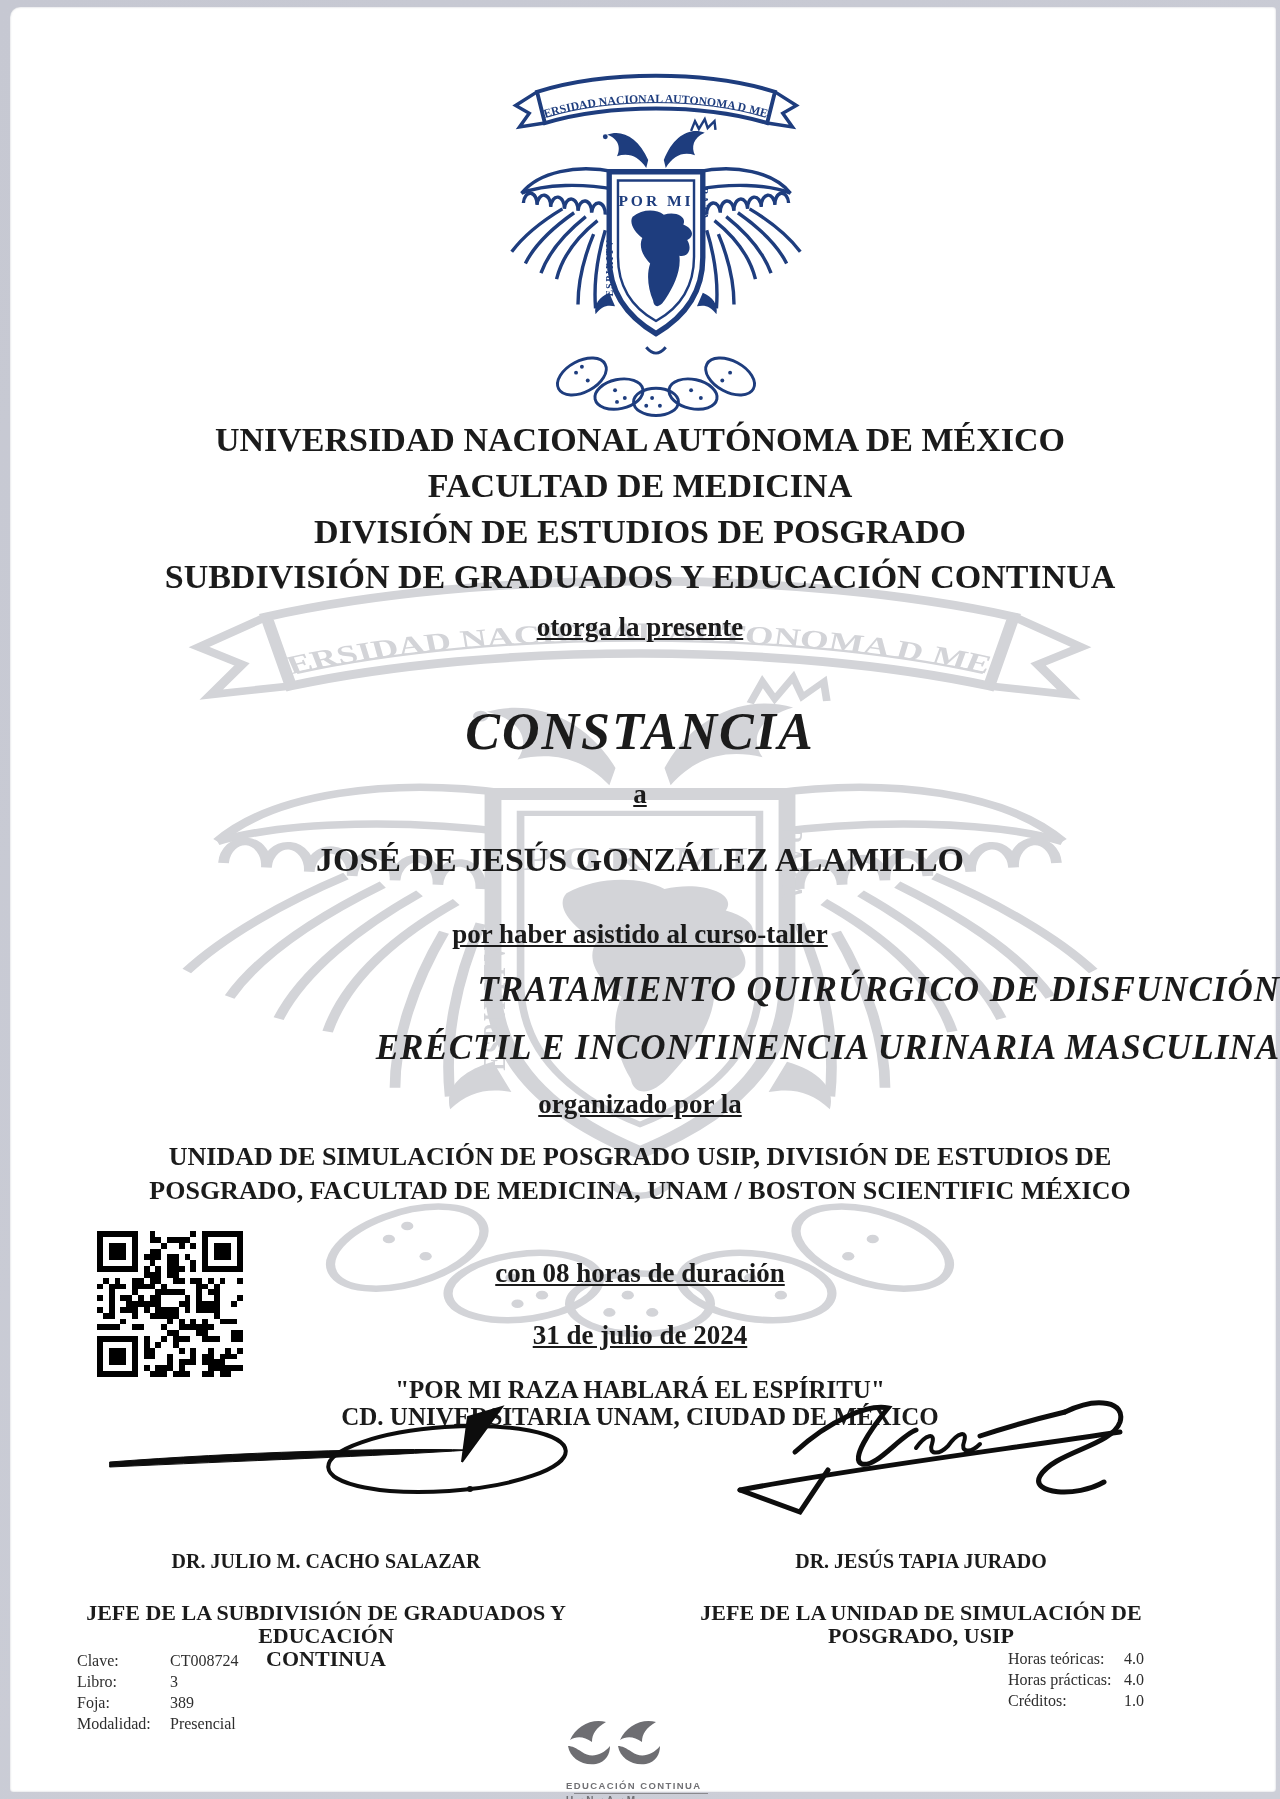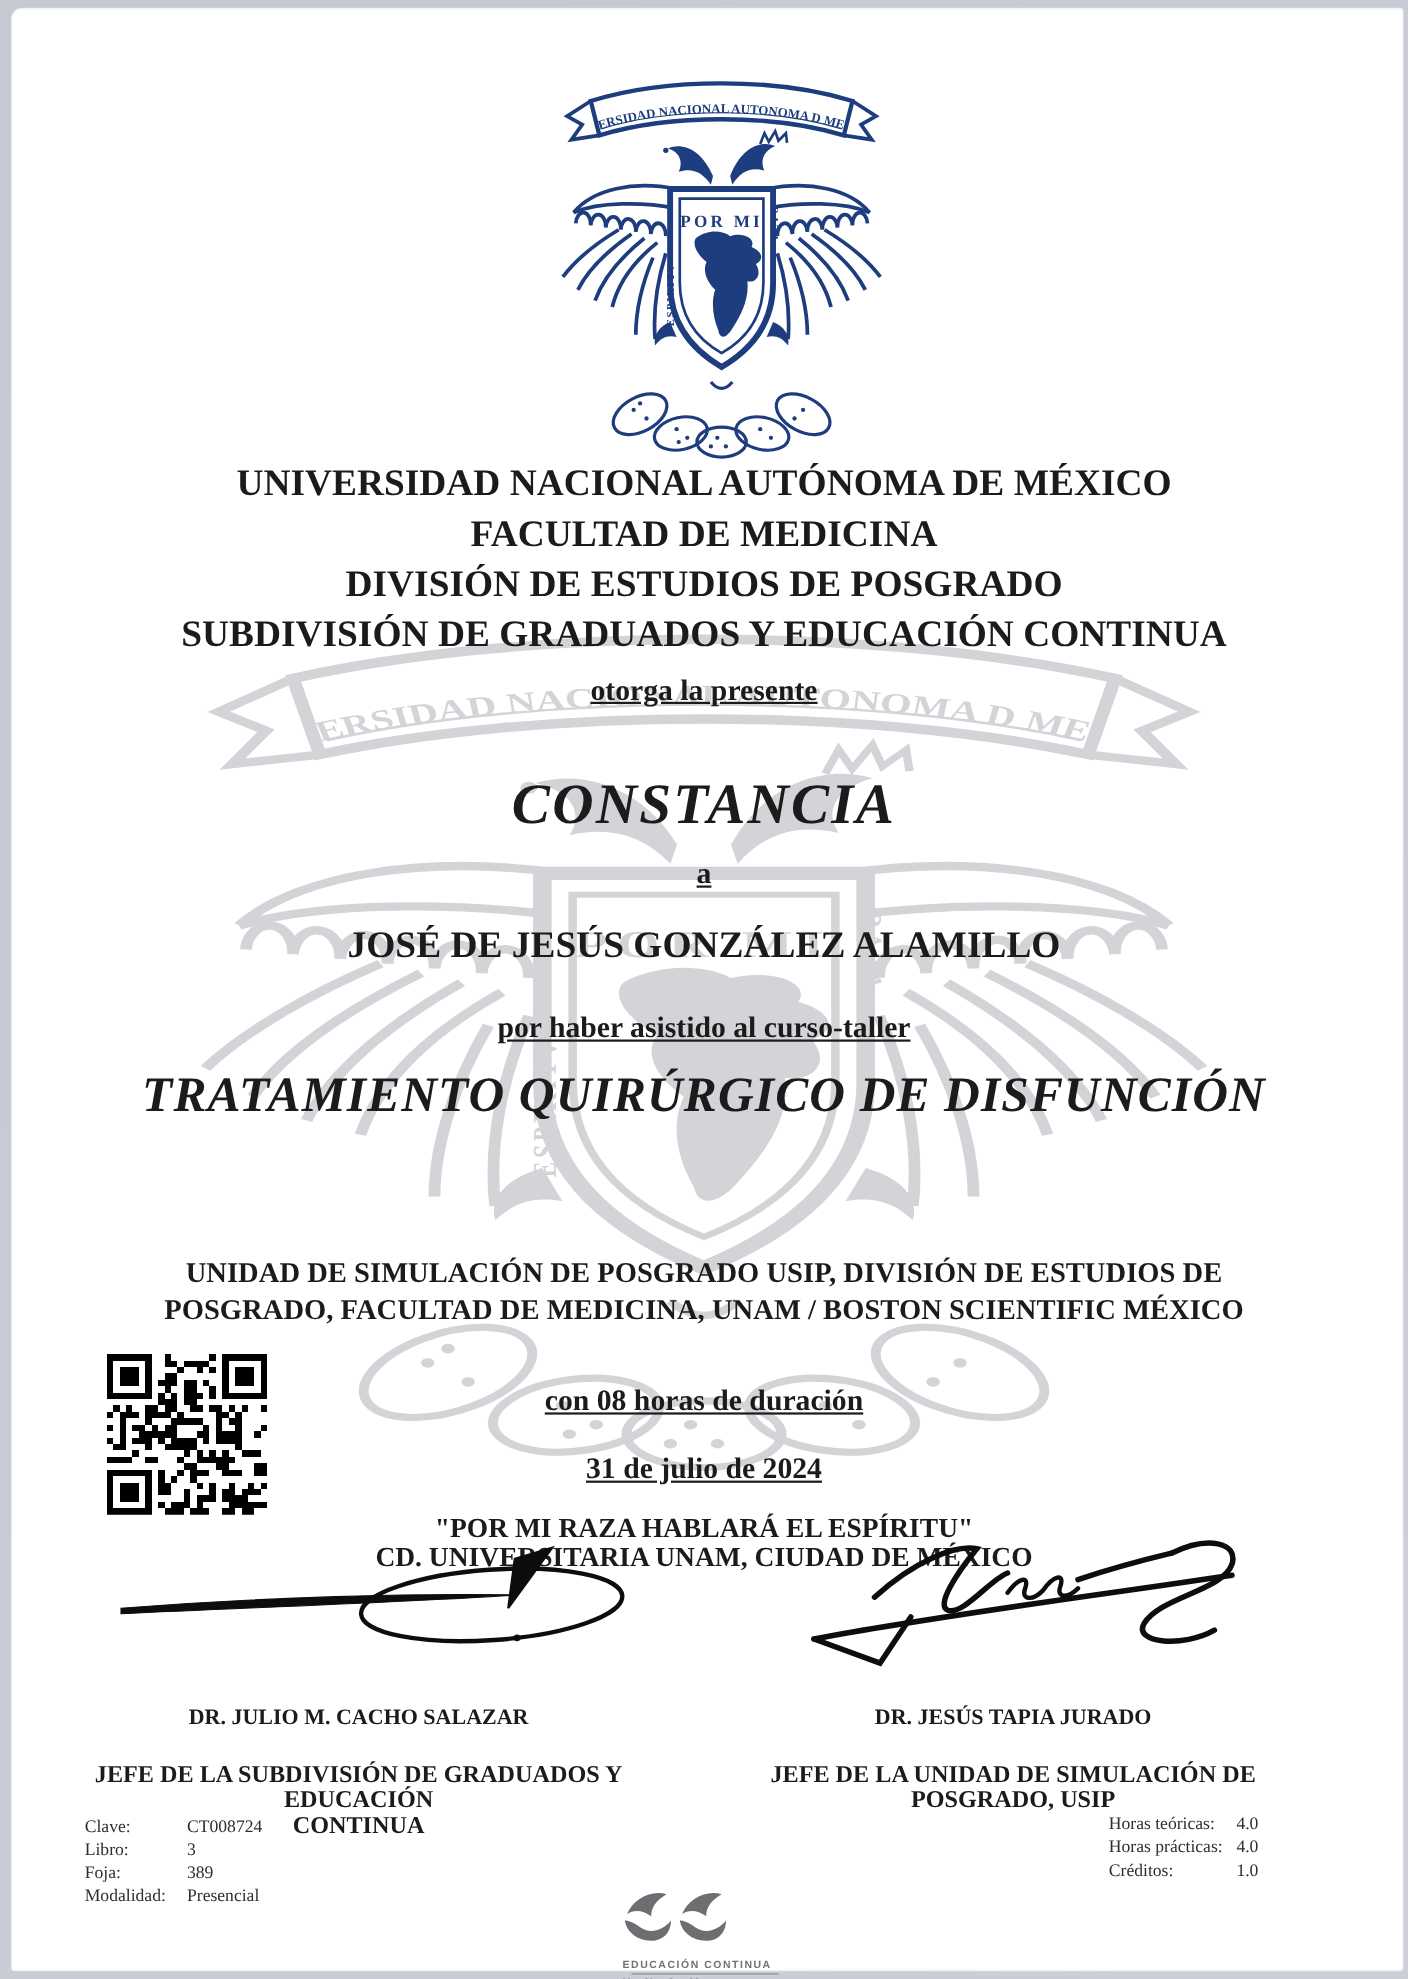--- a/index.html
+++ b/index.html
@@ -6,21 +6,21 @@
   .stage{position:relative;width:1280px;height:1799px;background:linear-gradient(135deg,#c6c8d2,#cdcfd8);overflow:hidden;
          font-family:"Liberation Serif","DejaVu Serif",serif;color:#1b1b1b;}
   .paper{position:absolute;left:10px;top:7px;right:4px;bottom:7px;background:#ffffff;border-radius:10px 3px 3px 3px;
          box-shadow:inset 0 0 2px rgba(120,124,140,.45);}
   .abs{position:absolute;}
   .ln{position:absolute;left:0;width:1280px;text-align:center;line-height:1.05;white-space:nowrap;}
   .b{font-weight:bold;}
   .bi{font-weight:bold;font-style:italic;}
   .fs34{font-size:34px;} .fs27{font-size:27px;text-decoration:underline;} .fs26{font-size:26px;} .fs25{font-size:25px;}
   .title-main{font-size:52px;letter-spacing:2px;}
-  .course{font-size:45px;letter-spacing:1px;}
+  .course{font-size:35px;letter-spacing:1px;text-align:right;}
   .name-big{font-size:34px;}
   .sig-name{position:absolute;width:520px;text-align:center;font-weight:bold;font-size:20px;white-space:nowrap;}
   .sig-title{position:absolute;width:520px;text-align:center;font-weight:bold;font-size:22px;line-height:23px;}
   .reg{position:absolute;font-size:16px;line-height:21px;color:#2e2e2e;}
   .reg .lab{display:inline-block;}
   .reg-left .lab{width:93px;}
   .reg-right .lab{width:116px;}
   .ec{position:absolute;left:566px;top:1718px;width:150px;text-align:left;color:#707074;}
   .ec-line1{font-size:9.5px;letter-spacing:1.4px;font-family:"Liberation Sans",sans-serif;font-weight:bold;margin-top:8px;}
   .ec-rule{width:134px;border-top:1.6px solid #8a8a8e;margin:2px auto 1px auto;}
@@ -111,20 +111,22 @@
   <div class="ln b fs34" style="top:422px;z-index:2">UNIVERSIDAD NACIONAL AUTÓNOMA DE MÉXICO</div>
   <div class="ln b fs34" style="top:468px;z-index:2">FACULTAD DE MEDICINA</div>
   <div class="ln b fs34" style="top:514px;z-index:2">DIVISIÓN DE ESTUDIOS DE POSGRADO</div>
   <div class="ln b fs34" style="top:559px;z-index:2">SUBDIVISIÓN DE GRADUADOS Y EDUCACIÓN CONTINUA</div>
   <div class="ln b fs27" style="top:613px;z-index:2">otorga la presente</div>
   <div class="ln bi title-main" style="top:705px;z-index:2">CONSTANCIA</div>
   <div class="ln b fs27" style="top:780px;z-index:2">a</div>
   <div class="ln b name-big" style="top:842px;z-index:2">JOSÉ DE JESÚS GONZÁLEZ ALAMILLO</div>
   <div class="ln b fs27" style="top:920px;z-index:2">por haber asistido al curso-taller</div>
   <div class="ln bi course" style="top:972px;z-index:2">TRATAMIENTO QUIRÚRGICO DE DISFUNCIÓN</div>
+  <div class="ln bi course" style="top:1030px;z-index:2">ERÉCTIL E INCONTINENCIA URINARIA MASCULINA</div>
+  <div class="ln b fs27" style="top:1090px;z-index:2">organizado por la</div>
   <div class="ln b fs26" style="top:1143px;z-index:2">UNIDAD DE SIMULACIÓN DE POSGRADO USIP, DIVISIÓN DE ESTUDIOS DE</div>
   <div class="ln b fs26" style="top:1177px;z-index:2">POSGRADO, FACULTAD DE MEDICINA, UNAM / BOSTON SCIENTIFIC MÉXICO</div>
   <div class="ln b fs27" style="top:1259px;z-index:2">con 08 horas de duración</div>
   <div class="ln b fs27" style="top:1321px;z-index:2">31 de julio de 2024</div>
   <div class="ln b fs25" style="top:1377px;z-index:2">"POR MI RAZA HABLARÁ EL ESPÍRITU"</div>
   <div class="ln b fs25" style="top:1404px;z-index:2">CD. UNIVERSITARIA UNAM, CIUDAD DE MÉXICO</div>
 
   <svg id="qr" class="abs" style="left:97px;top:1231px;z-index:2" width="146" height="146" viewBox="0 0 25 25" shape-rendering="crispEdges">
       <g fill="#000">
         <rect x="9" y="0" width="1" height="1"></rect>

